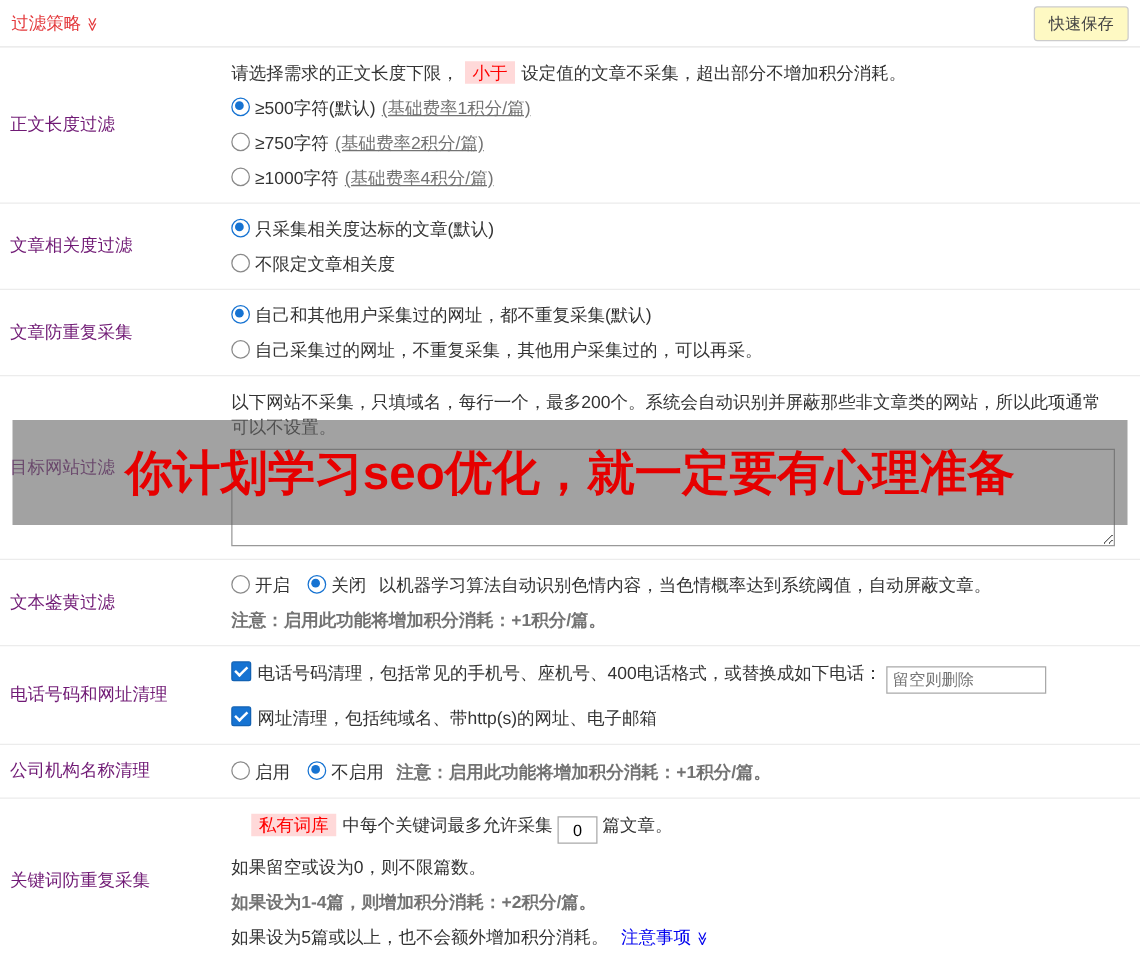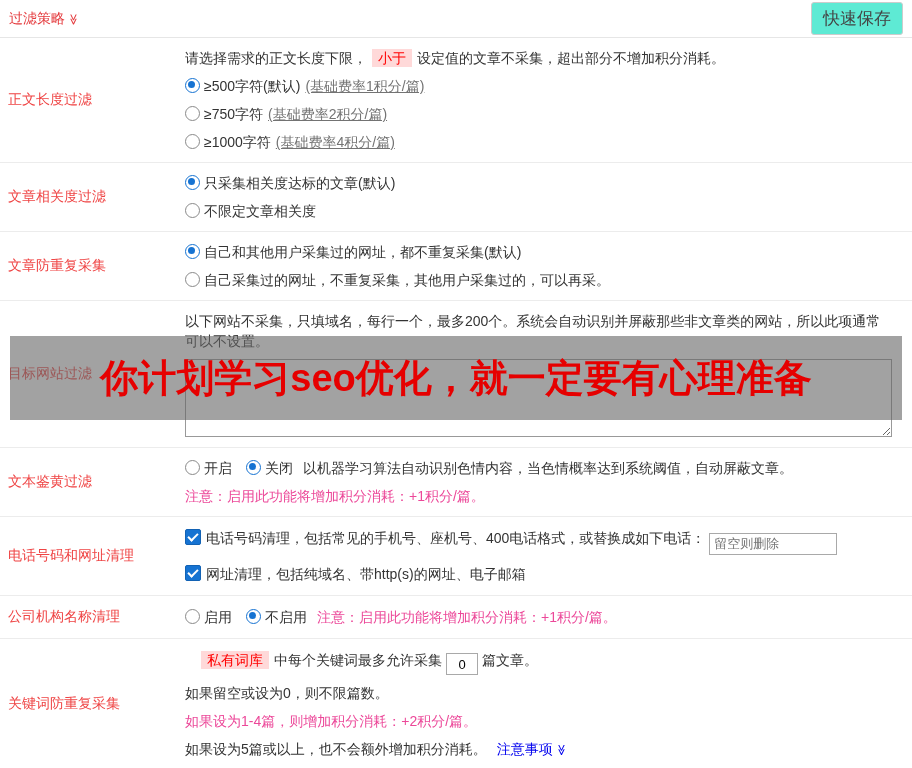--- a/index.html
+++ b/index.html
@@ -5,43 +5,43 @@
   html,body{margin:0;padding:0;}
   body{
     width:912px;height:768px;background:#fff;position:relative;overflow:hidden;
     font-family:"Liberation Sans","DejaVu Sans",sans-serif;font-size:14px;color:#333;
   }
   
   .topbar{height:37px;display:flex;align-items:center;justify-content:space-between;
     padding:0 9px;border-bottom:1px solid #e6e6e6;}
   .page-title{color:#e4393c;font-size:14px;cursor:pointer;white-space:nowrap;}
   .arrow-down{display:inline-block;transform:rotate(90deg);font-size:11px;margin-left:3px;}
-  .save-btn{background:#5eead4;border:1px solid #ccc;border-radius:3px;padding:4px 11px;
-    font-size:17px;color:#444;cursor:pointer;font-family:inherit;}
+  .save-btn{background:#fef9c3;border:1px solid #ccc;border-radius:3px;padding:4px 11px;
+    font-size:13px;color:#444;cursor:pointer;font-family:inherit;}
   
   .row{display:flex;border-bottom:1px solid #ececec;}
-  .row-label{flex:0 0 177px;padding-left:8px;display:flex;align-items:center;color:#ef4444;}
+  .row-label{flex:0 0 177px;padding-left:8px;display:flex;align-items:center;color:#701a75;}
   .row-content{flex:1;padding:10px 20px 10px 0;}
   .line{margin:0;line-height:20px;}
   .line + .line{margin-top:8px;}
   .cbline{line-height:22px;}
   
   .radio{display:inline-block;width:13px;height:13px;border:1px solid #8a8a8a;border-radius:50%;
     background:#fff;vertical-align:-2px;margin-right:4px;position:relative;}
   .radio.checked{border-color:#1673d2;}
   .radio.checked::after{content:"";position:absolute;left:2px;top:2px;width:7px;height:7px;
     border-radius:50%;background:#1673d2;}
   .checkbox{display:inline-block;width:14px;height:14px;background:#1673d2;border:1px solid #1262b4;
     border-radius:2px;vertical-align:-2px;margin-right:5px;position:relative;}
   .checkbox::after{content:"";position:absolute;left:4px;top:1px;width:4px;height:8px;
     border:solid #fff;border-width:0 2px 2px 0;transform:rotate(45deg);}
   .optwrap{cursor:pointer;}
   .optwrap + .optwrap{margin-left:14px;}
   .fee{color:#737373;text-decoration:underline;margin-left:5px;}
-  .note-red{color:#ec4899;}
+  .note-red{color:#737373;font-weight:bold;}
   .hl{background:#ffd9d9;color:#f00;padding:1px 6px;margin:0 5px;}
   .desc-gap{margin-left:10px;}
   .link{color:#0000ee;cursor:pointer;margin-left:10px;}
   .text-input{border:1px solid #a9a9a9;height:20px;padding:0 4px;font-family:inherit;font-size:13px;
     color:#0369a1;vertical-align:-5px;width:118px;}
   .num-input{border:1px solid #a9a9a9;height:18px;width:26px;text-align:center;
     font-family:inherit;font-size:13px;vertical-align:-4px;margin:0 4px;}
   .sites-textarea{display:block;width:100%;height:78px;box-sizing:border-box;border:1px solid #999;
     resize:both;font-family:inherit;font-size:13px;padding:3px;}
   

